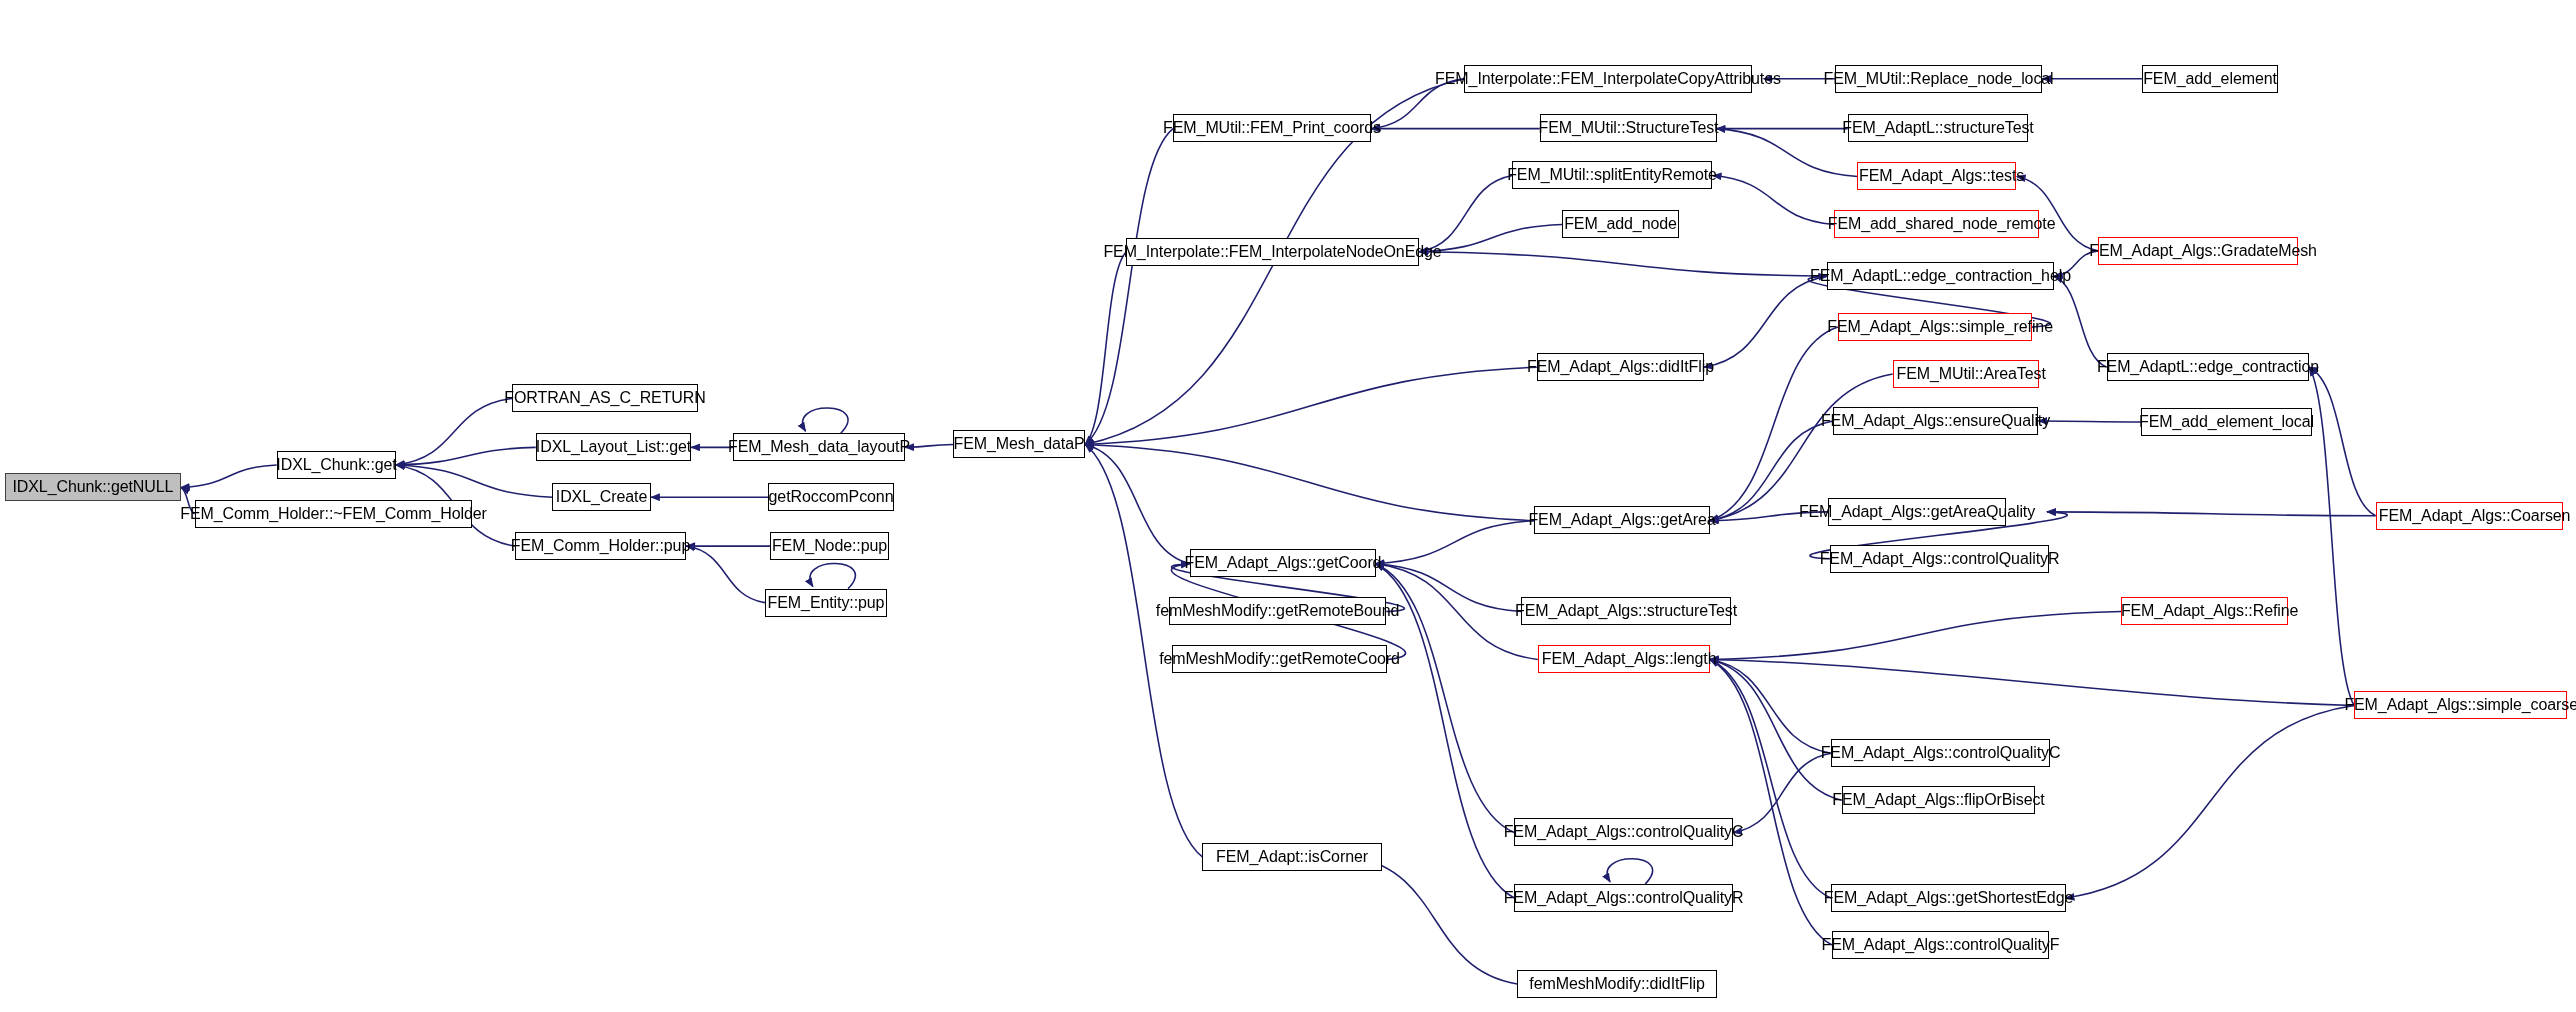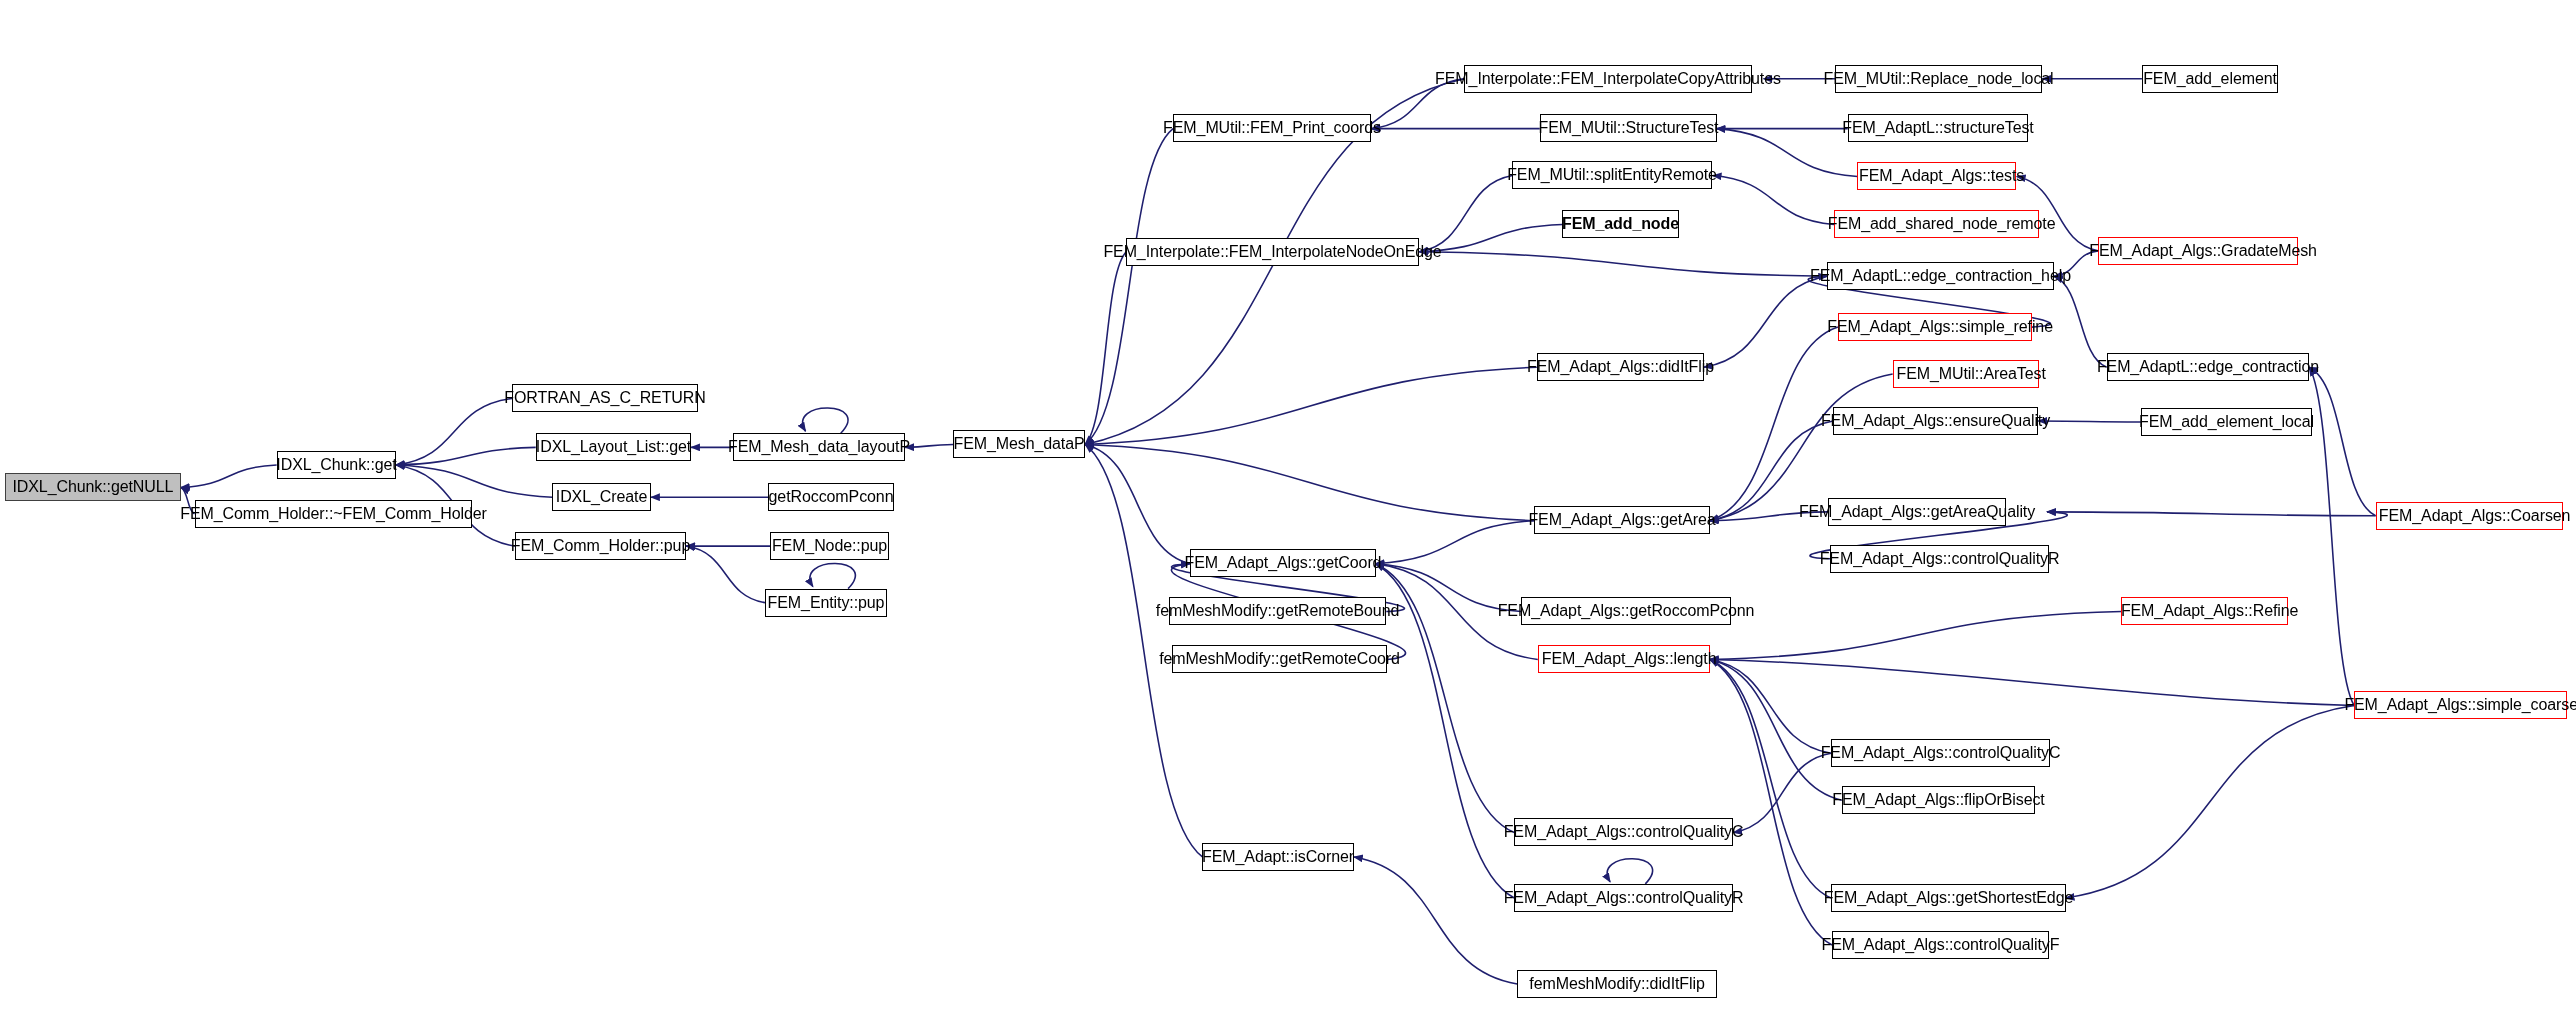--- a/index.html
+++ b/index.html
@@ -167,21 +167,21 @@
       </div>
       <div class="node" style="left: 1848px; top: 114px; width: 180px;">
         <span>FEM_AdaptL::structureTest</span>
       </div>
       <div class="node" style="left: 1512px; top: 161px; width: 200px;">
         <span>FEM_MUtil::splitEntityRemote</span>
       </div>
       <div class="node red" style="left: 1857px; top: 162px; width: 159px;">
         <span>FEM_Adapt_Algs::tests</span>
       </div>
-      <div class="node" style="left: 1562px; top: 210px; width: 117px; font-weight: bold;">
+      <div class="node" style="left: 1562px; top: 210px; width: 117px;">
         <span>FEM_add_node</span>
       </div>
       <div class="node red" style="left: 1834px; top: 210px; width: 205px;">
         <span>FEM_add_shared_node_remote</span>
       </div>
       <div class="node" style="left: 1126px; top: 238px; width: 293px;">
         <span>FEM_Interpolate::FEM_InterpolateNodeOnEdge</span>
       </div>
       <div class="node red" style="left: 2098px; top: 237px; width: 200px;">
         <span>FEM_Adapt_Algs::GradateMesh</span>
@@ -219,21 +219,21 @@
       <div class="node" style="left: 1830px; top: 545px; width: 219px;">
         <span>FEM_Adapt_Algs::controlQualityR</span>
       </div>
       <div class="node" style="left: 1190px; top: 549px; width: 186px;">
         <span>FEM_Adapt_Algs::getCoord</span>
       </div>
       <div class="node" style="left: 1169px; top: 597px; width: 217px;">
         <span>femMeshModify::getRemoteBound</span>
       </div>
       <div class="node" style="left: 1521px; top: 597px; width: 210px;">
-        <span>FEM_Adapt_Algs::getRoccomPconn</span>
+        <span>FEM_Adapt_Algs::structureTest</span>
       </div>
       <div class="node red" style="left: 2121px; top: 597px; width: 167px; text-align: right;">
         <span>FEM_Adapt_Algs::Refine</span>
       </div>
       <div class="node" style="left: 1172px; top: 645px; width: 215px;">
         <span>femMeshModify::getRemoteCoord</span>
       </div>
       <div class="node red" style="left: 1538px; top: 645px; width: 172px;">
         <span>FEM_Adapt_Algs::length</span>
       </div>
@@ -242,21 +242,21 @@
       </div>
       <div class="node" style="left: 1831px; top: 739px; width: 219px;">
         <span>FEM_Adapt_Algs::controlQualityC</span>
       </div>
       <div class="node" style="left: 1842px; top: 786px; width: 193px;">
         <span>FEM_Adapt_Algs::flipOrBisect</span>
       </div>
       <div class="node" style="left: 1514px; top: 818px; width: 219px;">
         <span>FEM_Adapt_Algs::controlQualityC</span>
       </div>
-      <div class="node" style="left: 1202px; top: 843px; width: 152px;">
+      <div class="node" style="left: 1202px; top: 843px; width: 180px;">
         <span>FEM_Adapt::isCorner</span>
       </div>
       <div class="node" style="left: 1831px; top: 884px; width: 235px;">
         <span>FEM_Adapt_Algs::getShortestEdge</span>
       </div>
       <div class="node" style="left: 1514px; top: 884px; width: 219px;">
         <span>FEM_Adapt_Algs::controlQualityR</span>
       </div>
       <div class="node" style="left: 1832px; top: 931px; width: 217px;">
         <span>FEM_Adapt_Algs::controlQualityF</span>

